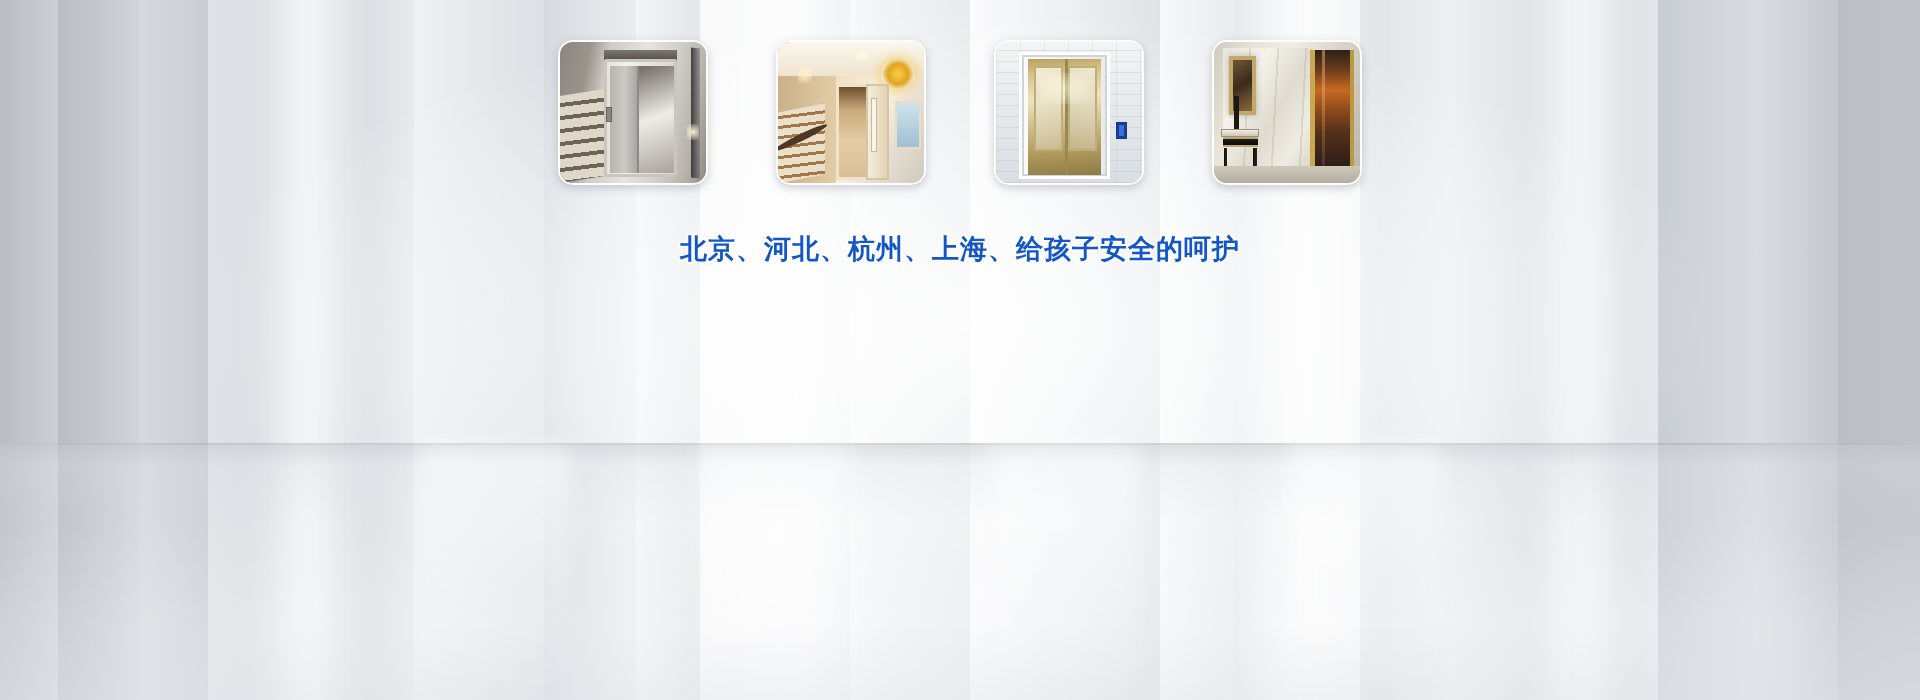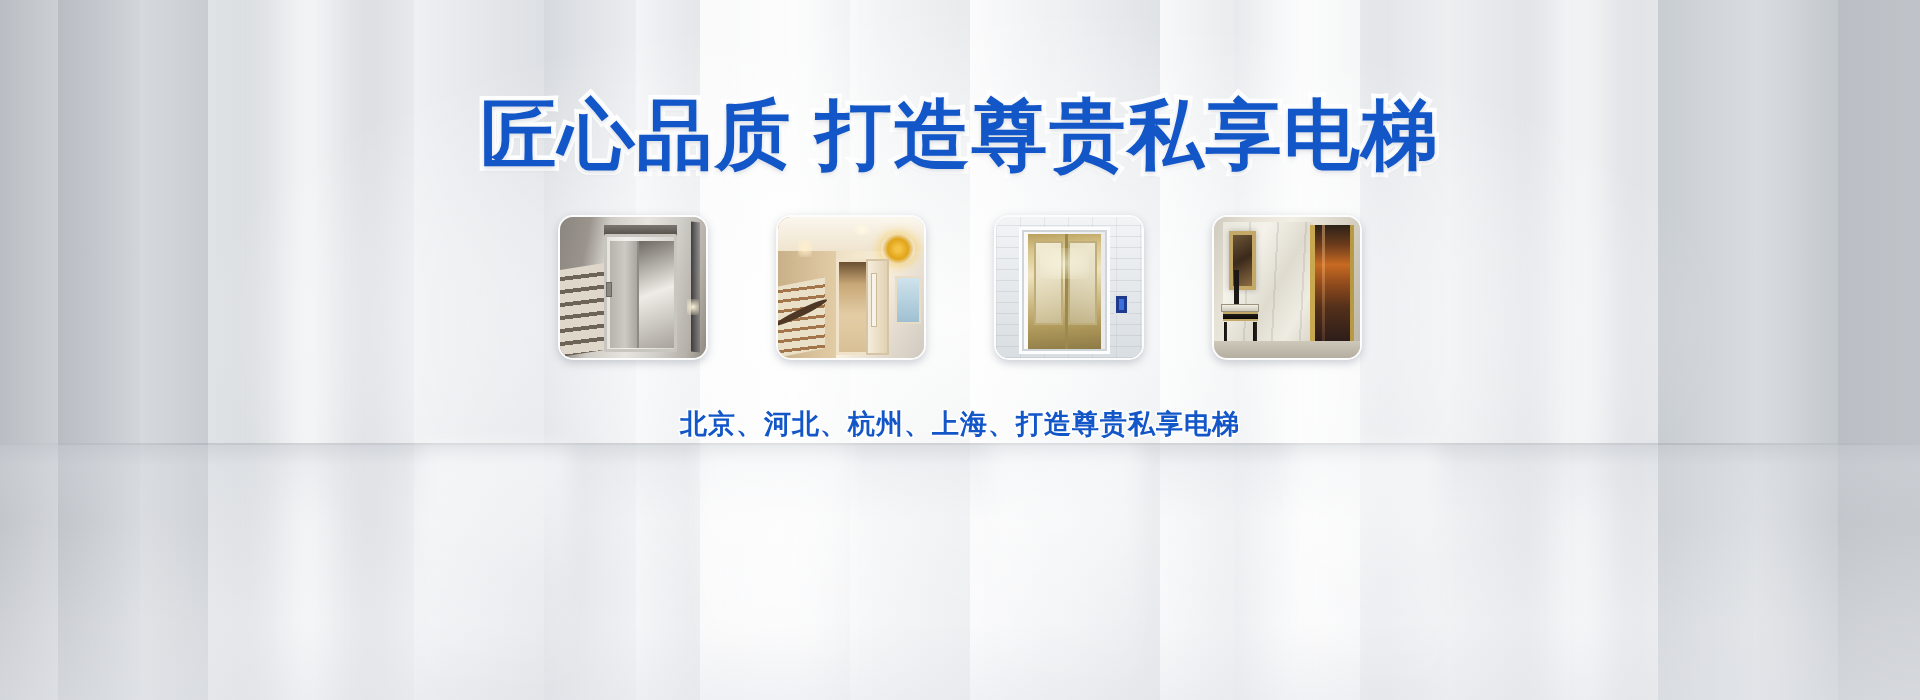--- a/index.html
+++ b/index.html
@@ -375,21 +375,20 @@
 
   <div class="floor-line"></div>
   <div class="floor"></div>
   <div class="floor-refl" style="left:420px;"></div>
   <div class="floor-refl" style="left:700px;"></div>
   <div class="floor-refl" style="left:990px;"></div>
   <div class="floor-refl" style="left:1290px;"></div>
 
   <div class="content">
 
-    <div class="headline">匠心品质 打造尊贵私享电梯</div>
 
 
     <div class="thumb-row">
 
       <div class="thumb">
         <div class="thumb-img t1">
           <div class="stair"></div>
           <div class="hdr"></div>
           <div class="door-frame"></div>
           <div class="cab"></div>
@@ -442,16 +441,16 @@
             <div class="apron"></div>
             <div class="leg l1"></div>
             <div class="leg l2"></div>
           </div>
           <div class="floorm"></div>
         </div>
       </div>
 
     </div>
 
-    <div class="locations">北京、河北、杭州、上海、打造尊贵私享电梯</div>
+    <div class="locations">北京、河北、杭州、上海、给孩子安全的呵护</div>
 
   </div>
 </div>
 
 </body></html>

